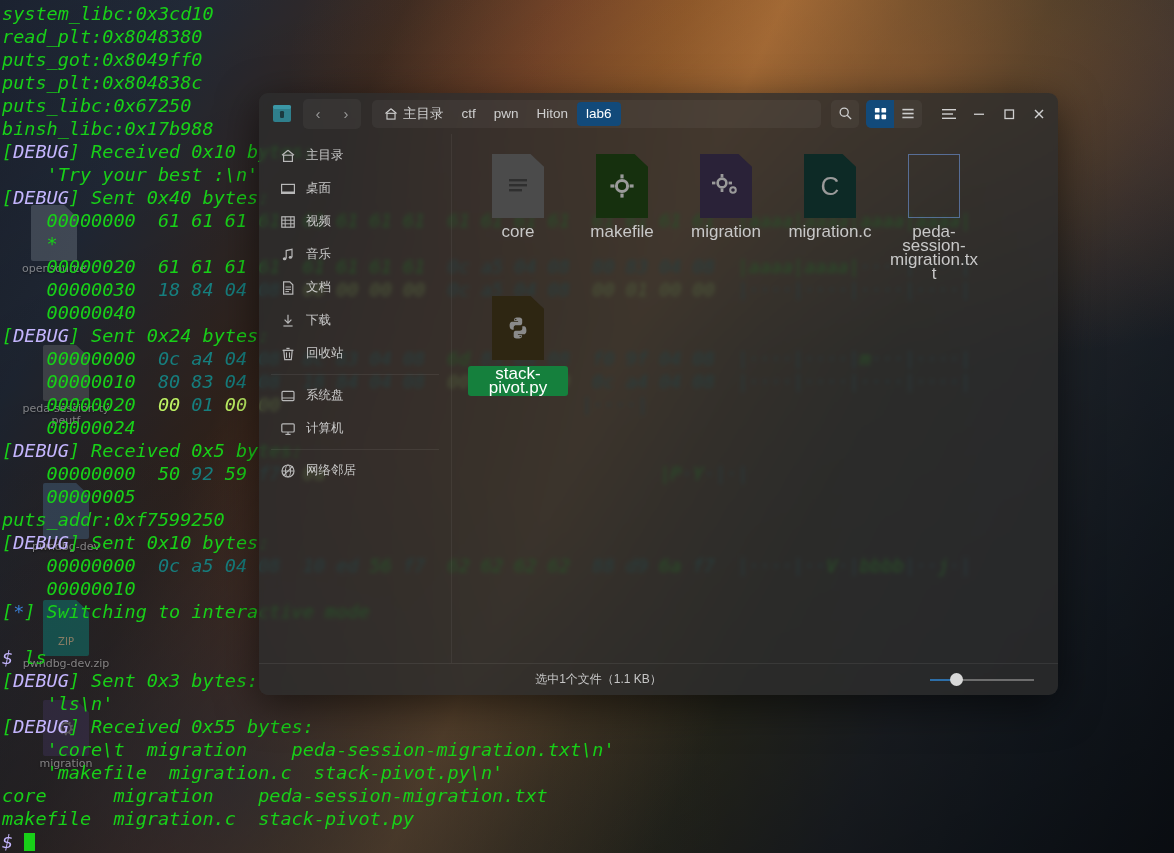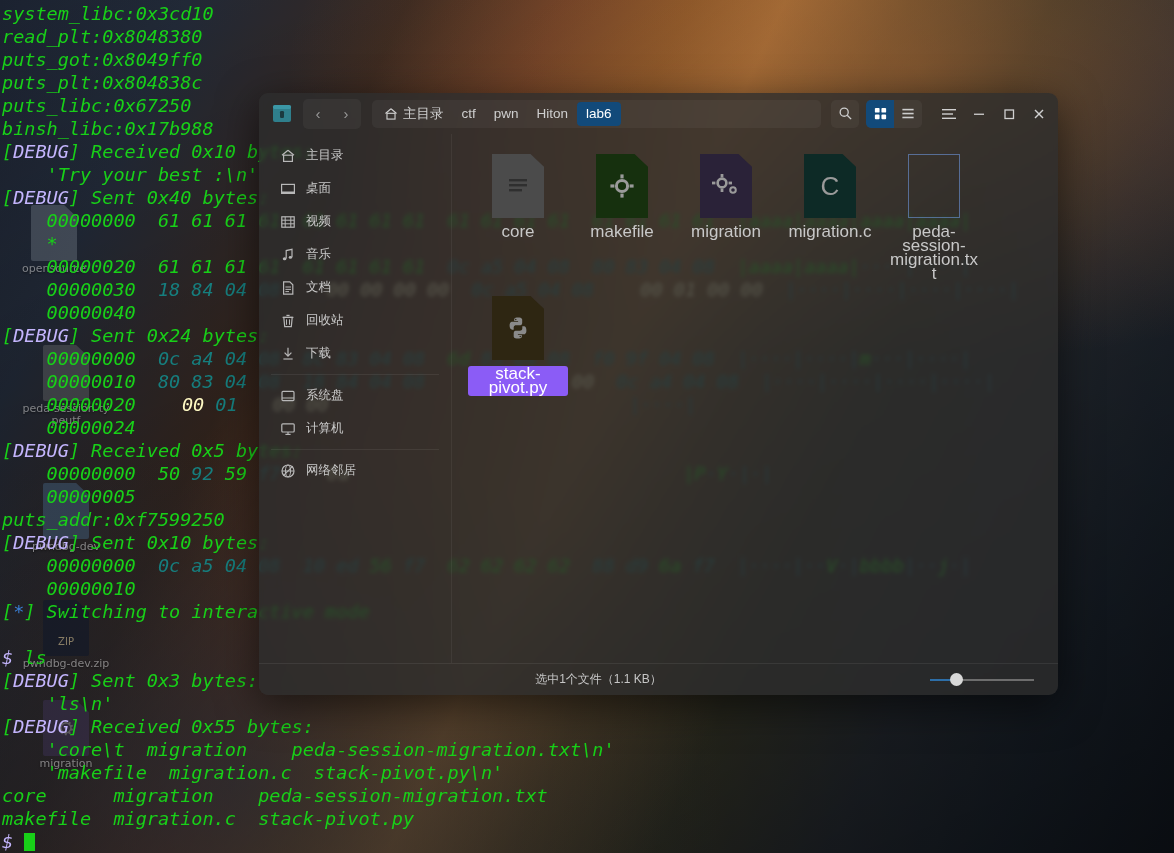--- a/index.html
+++ b/index.html
@@ -51,41 +51,41 @@
     line-height: 12px;
     text-shadow: 0 1px 2px #000;
     word-break: break-all;
   }
   .sheet {
     background: #5c6570;
     clip-path: polygon(0 0, 72% 0, 100% 22%, 100% 100%, 0 100%);
   }
   .sheet.blue { background: #3f5872; }
   .sheet.purple { background: #3a3050; }
-  .sheet.zip { background: #0f172a; }
+  .sheet.zip { background: #0f766e; }
   .sheet.grey { background: #55585c; }
 
   
   #terminal {
     position: absolute; inset: 0;
     z-index: 5;
     font-family: "DejaVu Sans Mono", "Liberation Mono", monospace;
     font-size: 18.5px;
     line-height: 23px;
     color: #18d018;
     padding: 2px 0 0 2px;
     white-space: pre;
     pointer-events: none;
   }
   #terminal .line { height: 23px; font-style: italic; }
   .c-grn  { color: #18d018; }
   .c-red  { color: #c4b5fd; }
   .c-blue { color: #3a7fd5; }
   .c-teal { color: #167e7e; }
-  .c-yel  { color: #fef9c3; margin-left: 24px; }
+  .c-yel  { color: #bef264; }
   .c-dteal{ color: #1a6b7a; }
   .cursor {
     display: inline-block;
     width: 11px; height: 18px;
     background: #18d018;
     vertical-align: -3px;
   }
 
   
   #fm {
@@ -231,21 +231,21 @@
   .file-lbl {
     font-size: 17px;
     color: #c8c8c8;
     text-align: center;
     line-height: 14px;
     max-width: 100px;
     word-break: break-word;
     padding: 1px 4px;
     border-radius: 3px;
   }
-  .file-lbl.sel { background: #8b5cf6; color: #ffffff; }
+  .file-lbl.sel { background: #15803d; color: #ffffff; }
   .file-cell.selected .file-ic.ic-txt { border-color: rgba(120,170,255,0.5); }
 
   #fm-status {
     height: 32px; flex: 0 0 auto;
     border-top: 1px solid rgba(255,255,255,0.07);
     display: flex; align-items: center;
     justify-content: center;
     position: relative;
     font-size: 12px;
     color: #c6c6c6;
@@ -439,37 +439,37 @@
               <line x1="5.4" y1="7" x2="11" y2="7" stroke="#b8b8b8" stroke-width="1"></line>
               <line x1="5.4" y1="9.4" x2="11" y2="9.4" stroke="#b8b8b8" stroke-width="1"></line>
               <line x1="5.4" y1="11.6" x2="9" y2="11.6" stroke="#b8b8b8" stroke-width="1"></line>
             </svg>
           </span>
           <span>文档</span>
         </div>
         <div class="side-item">
           <span class="side-icon">
             <svg width="16" height="16" viewBox="0 0 16 16">
+              <path d="M8 1.8 V9.4 M4.6 6.6 L8 10.2 L11.4 6.6" stroke="#b8b8b8" stroke-width="1.2" fill="none"></path>
+              <line x1="3.4" y1="13" x2="12.6" y2="13" stroke="#b8b8b8" stroke-width="1.2"></line>
+            </svg>
+          </span>
+          <span>下载</span>
+        </div>
+        <div class="side-item">
+          <span class="side-icon">
+            <svg width="16" height="16" viewBox="0 0 16 16">
               <path d="M3.8 4.4 h8.4 l-0.9 9.2 h-6.6 Z" fill="none" stroke="#b8b8b8" stroke-width="1.2"></path>
               <line x1="2.6" y1="4.4" x2="13.4" y2="4.4" stroke="#b8b8b8" stroke-width="1.2"></line>
               <line x1="6.4" y1="2.4" x2="9.6" y2="2.4" stroke="#b8b8b8" stroke-width="1.2"></line>
               <line x1="6.5" y1="6.4" x2="6.5" y2="11.8" stroke="#b8b8b8" stroke-width="1"></line>
               <line x1="9.5" y1="6.4" x2="9.5" y2="11.8" stroke="#b8b8b8" stroke-width="1"></line>
             </svg>
           </span>
           <span>回收站</span>
-        </div>
-        <div class="side-item">
-          <span class="side-icon">
-            <svg width="16" height="16" viewBox="0 0 16 16">
-              <path d="M8 1.8 V9.4 M4.6 6.6 L8 10.2 L11.4 6.6" stroke="#b8b8b8" stroke-width="1.2" fill="none"></path>
-              <line x1="3.4" y1="13" x2="12.6" y2="13" stroke="#b8b8b8" stroke-width="1.2"></line>
-            </svg>
-          </span>
-          <span>下载</span>
         </div>
         <div class="side-sep"></div>
         <div class="side-item">
           <span class="side-icon">
             <svg width="16" height="16" viewBox="0 0 16 16">
               <rect x="2" y="3.4" width="12" height="9.2" rx="1" fill="none" stroke="#b8b8b8" stroke-width="1.2"></rect>
               <line x1="2" y1="10" x2="14" y2="10" stroke="#b8b8b8" stroke-width="1"></line>
             </svg>
           </span>
           <span>系统盘</span>

